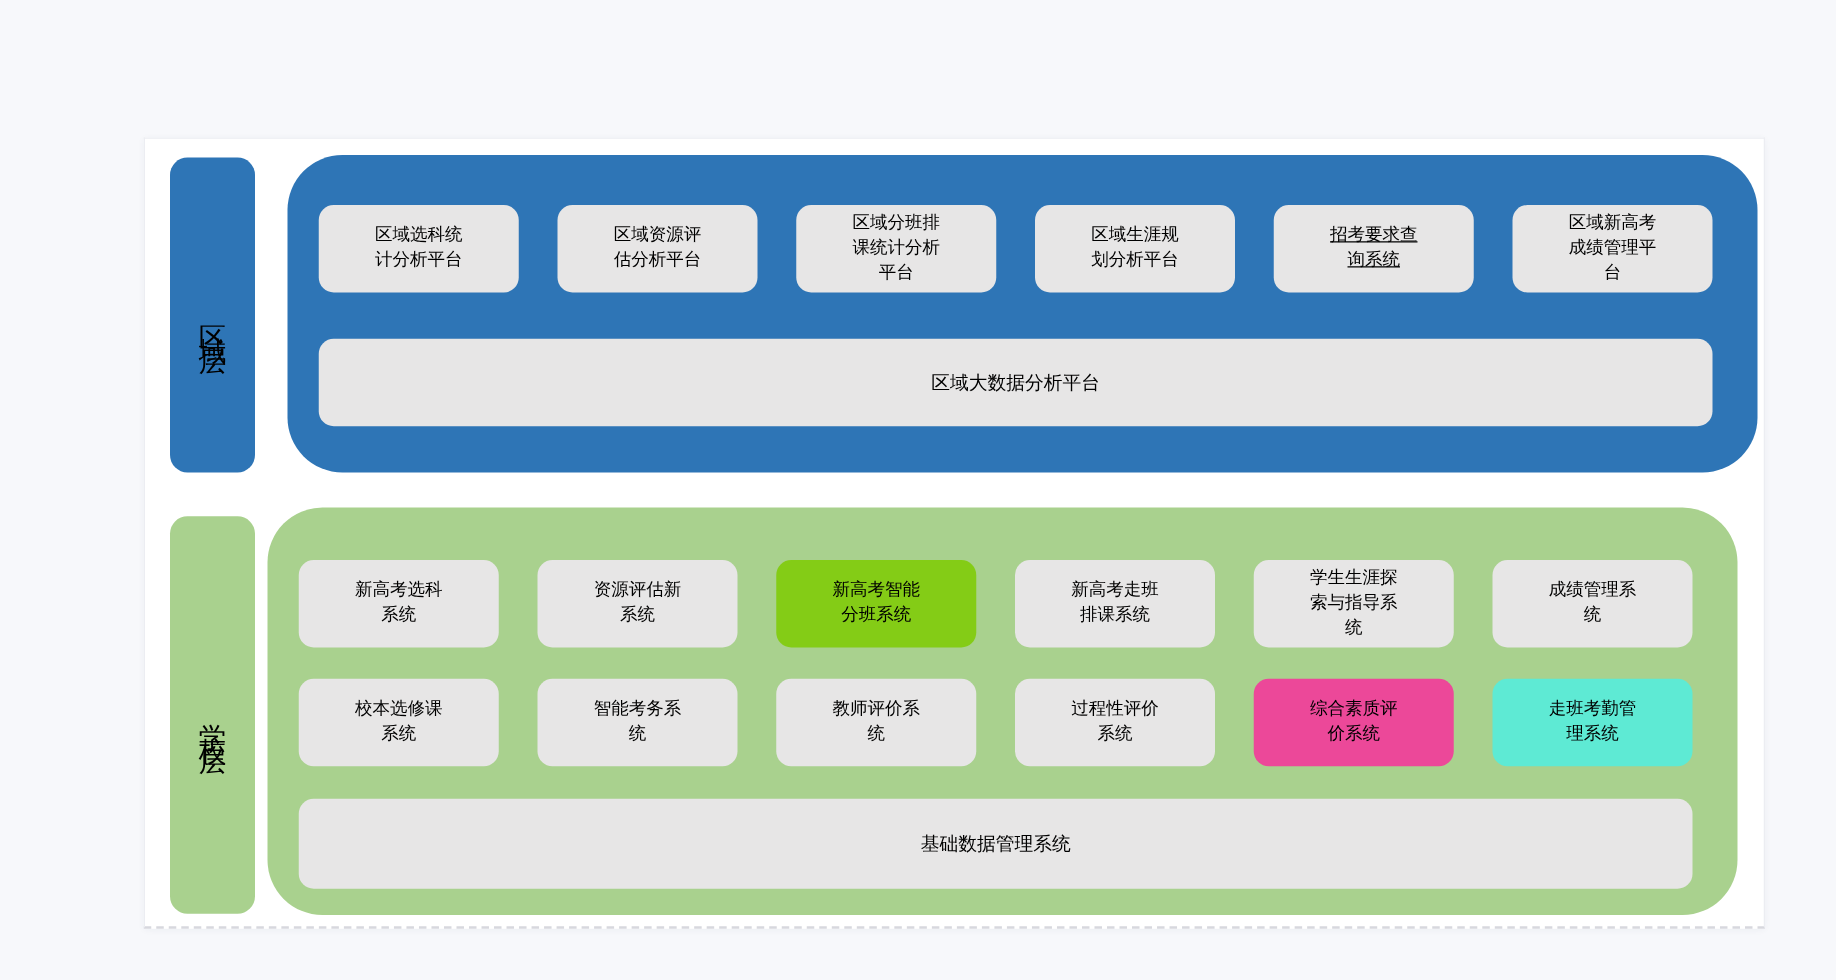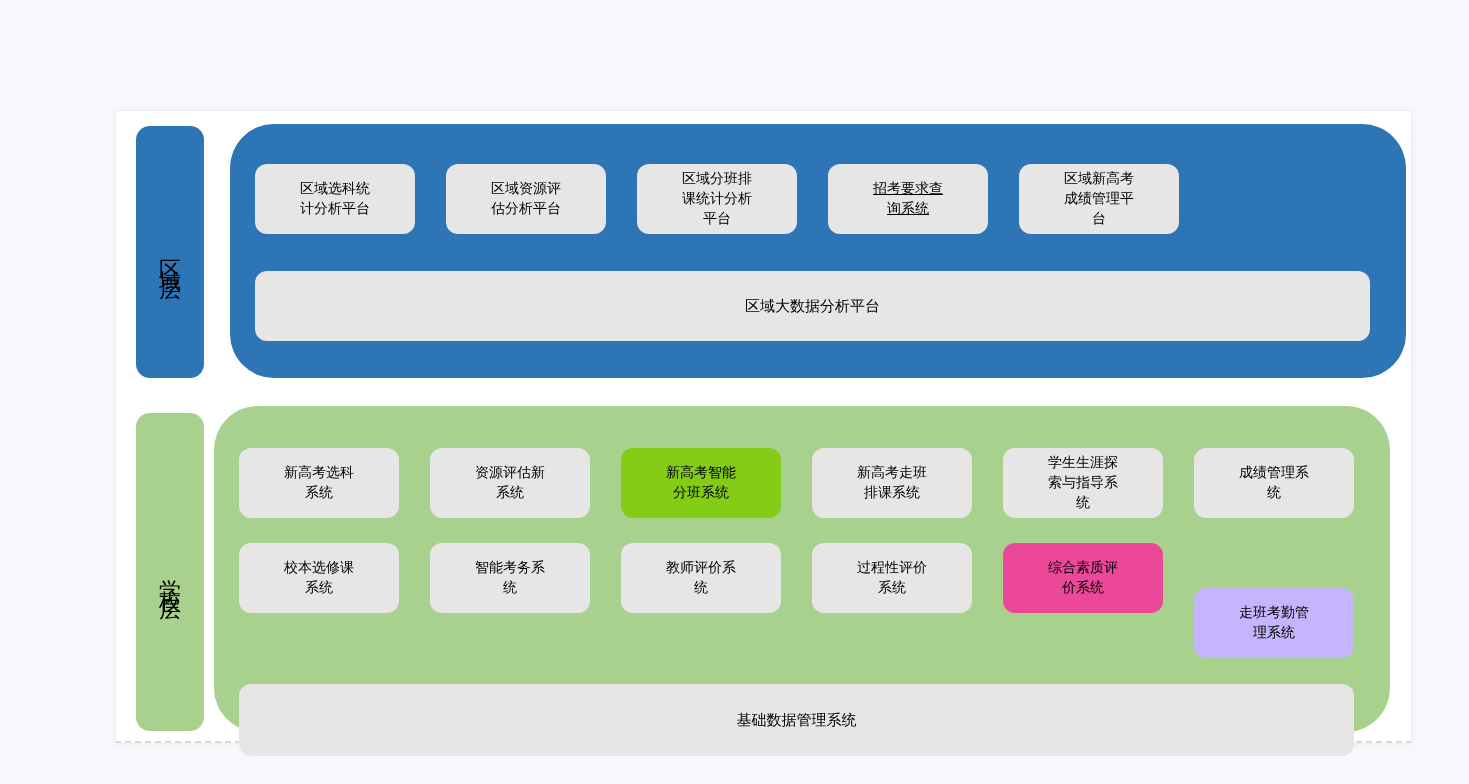--- a/index.html
+++ b/index.html
@@ -76,20 +76,23 @@
             <div class="sys-row">
               <div class="sys-box" style="background: rgb(231, 230, 230);">
                 <span>区域选科统计分析平台</span>
               </div>
               <div class="sys-box" style="background: rgb(231, 230, 230);">
                 <span>区域资源评估分析平台</span>
               </div>
               <div class="sys-box" style="background: rgb(231, 230, 230);">
                 <span>区域分班排课统计分析平台</span>
               </div>
+              <div class="sys-box" style="background: rgb(231, 230, 230);">
+                <span>区域生涯规划分析平台</span>
+              </div>
               <div class="sys-box" style="background: rgb(231, 230, 230); text-decoration: underline;">
                 <span>招考要求查询系统</span>
               </div>
               <div class="sys-box" style="background: rgb(231, 230, 230);">
                 <span>区域新高考成绩管理平台</span>
               </div>
             </div>
           </div>
         <div class="base-box" style="background: rgb(231, 230, 230);">
           <span>区域大数据分析平台</span>
@@ -132,21 +135,21 @@
               </div>
               <div class="sys-box" style="background: rgb(231, 230, 230);">
                 <span>教师评价系统</span>
               </div>
               <div class="sys-box" style="background: rgb(231, 230, 230);">
                 <span>过程性评价系统</span>
               </div>
               <div class="sys-box" style="background: #ec4899;">
                 <span>综合素质评价系统</span>
               </div>
-              <div class="sys-box" style="background: #c4b5fd; margin-top: 45px;">
+              <div class="sys-box" style="background: #5eead4;">
                 <span>走班考勤管理系统</span>
               </div>
             </div>
           </div>
         <div class="base-box" style="background: rgb(231, 230, 230);">
           <span>基础数据管理系统</span>
         </div>
       </div>
     </div>
 

